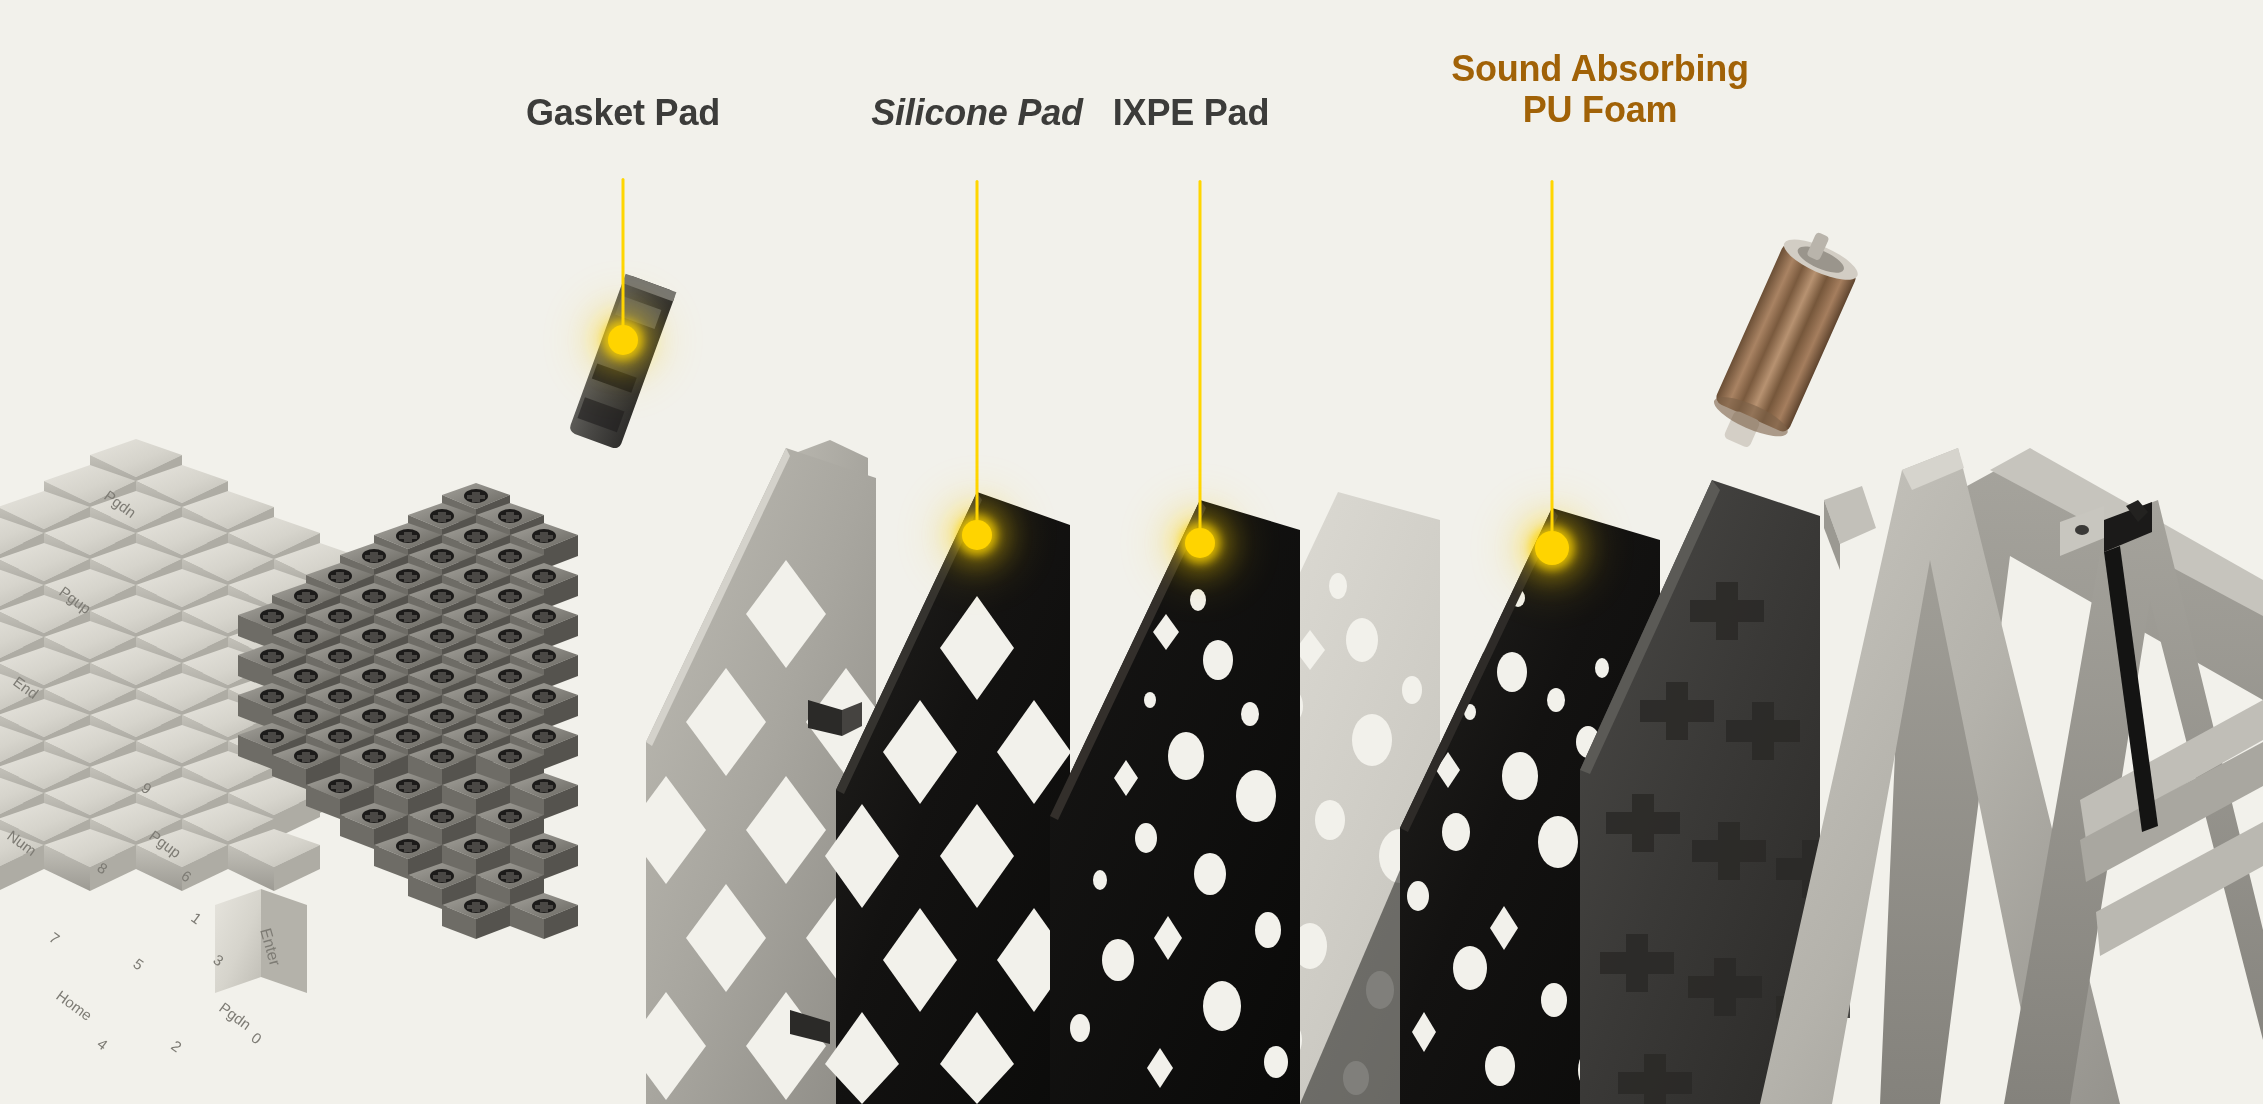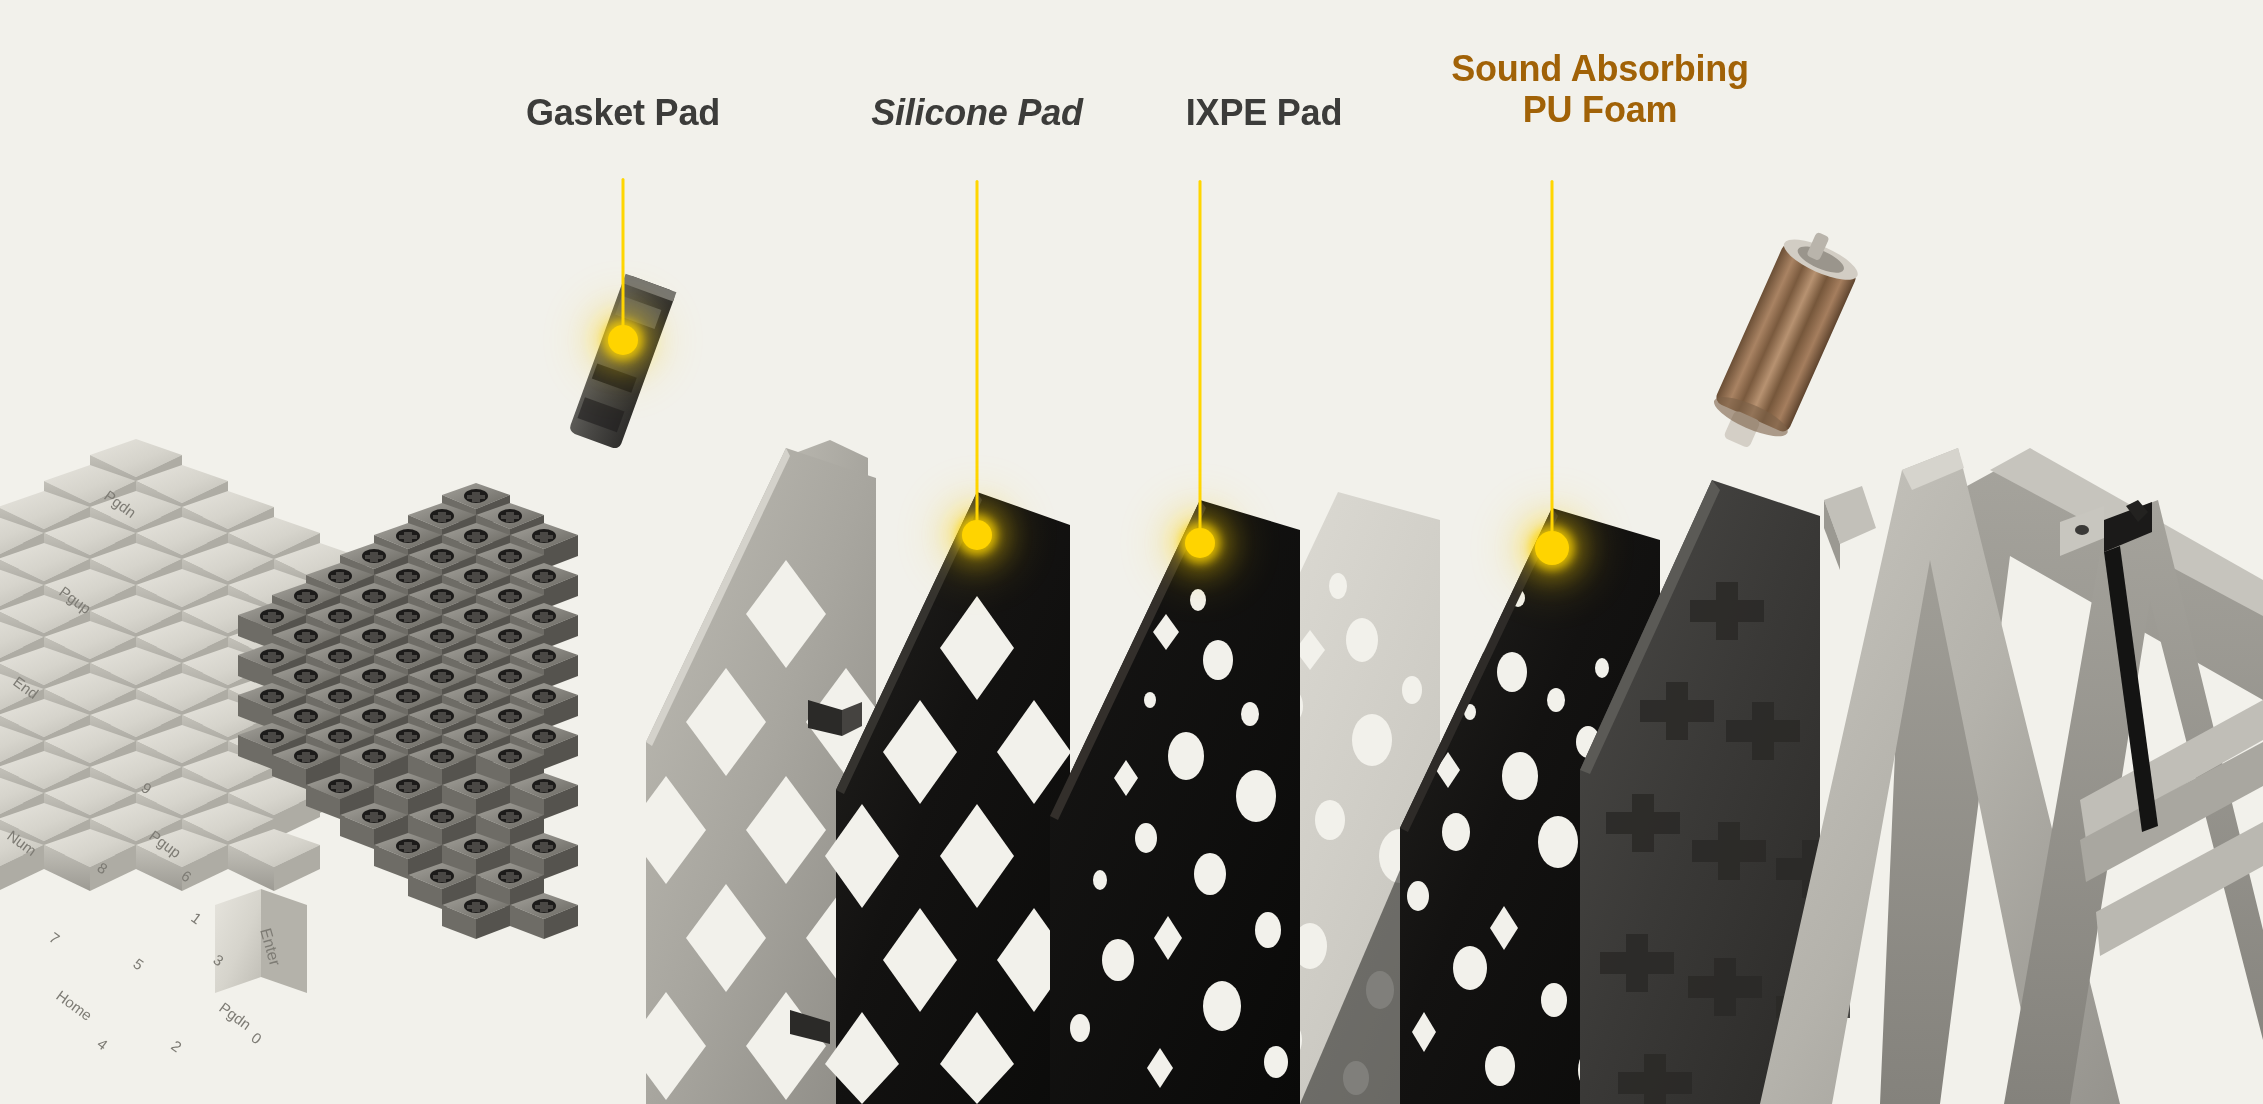--- a/index.html
+++ b/index.html
@@ -523,20 +523,20 @@
 
   <div id="callouts">
       <div class="callout-line" style="left: 623px; top: 178px; height: 162px; background: rgb(255, 214, 0);"></div>
       <div class="callout-dot" style="left: 623px; top: 340px; width: 30px; height: 30px; background: rgb(255, 212, 0);"></div>
       <div class="callout-label" style="left: 623px; top: 92px; color: rgb(60, 60, 58);">Gasket Pad</div>
       <div class="callout-line" style="left: 977px; top: 180px; height: 355px; background: rgb(255, 214, 0);"></div>
       <div class="callout-dot" style="left: 977px; top: 535px; width: 30px; height: 30px; background: rgb(255, 212, 0);"></div>
       <div class="callout-label" style="left: 977px; top: 92px; color: rgb(60, 60, 58); font-style: italic;">Silicone Pad</div>
       <div class="callout-line" style="left: 1200px; top: 180px; height: 363px; background: rgb(255, 214, 0);"></div>
       <div class="callout-dot" style="left: 1200px; top: 543px; width: 30px; height: 30px; background: rgb(255, 212, 0);"></div>
-      <div class="callout-label" style="left: 1264px; top: 92px; color: rgb(60, 60, 58);">IXPE Pad</div>
+      <div class="callout-label" style="left: 1191px; top: 92px; color: rgb(60, 60, 58);">IXPE Pad</div>
       <div class="callout-line" style="left: 1552px; top: 180px; height: 368px; background: rgb(255, 214, 0);"></div>
       <div class="callout-dot" style="left: 1552px; top: 548px; width: 34px; height: 34px; background: rgb(255, 212, 0);"></div>
       <div class="callout-label" style="left: 1552px; top: 48px; color: #a16207; margin-left: 48px;">Sound Absorbing
 PU Foam</div>
     </div>
 
 </div>
 
 </body></html>

